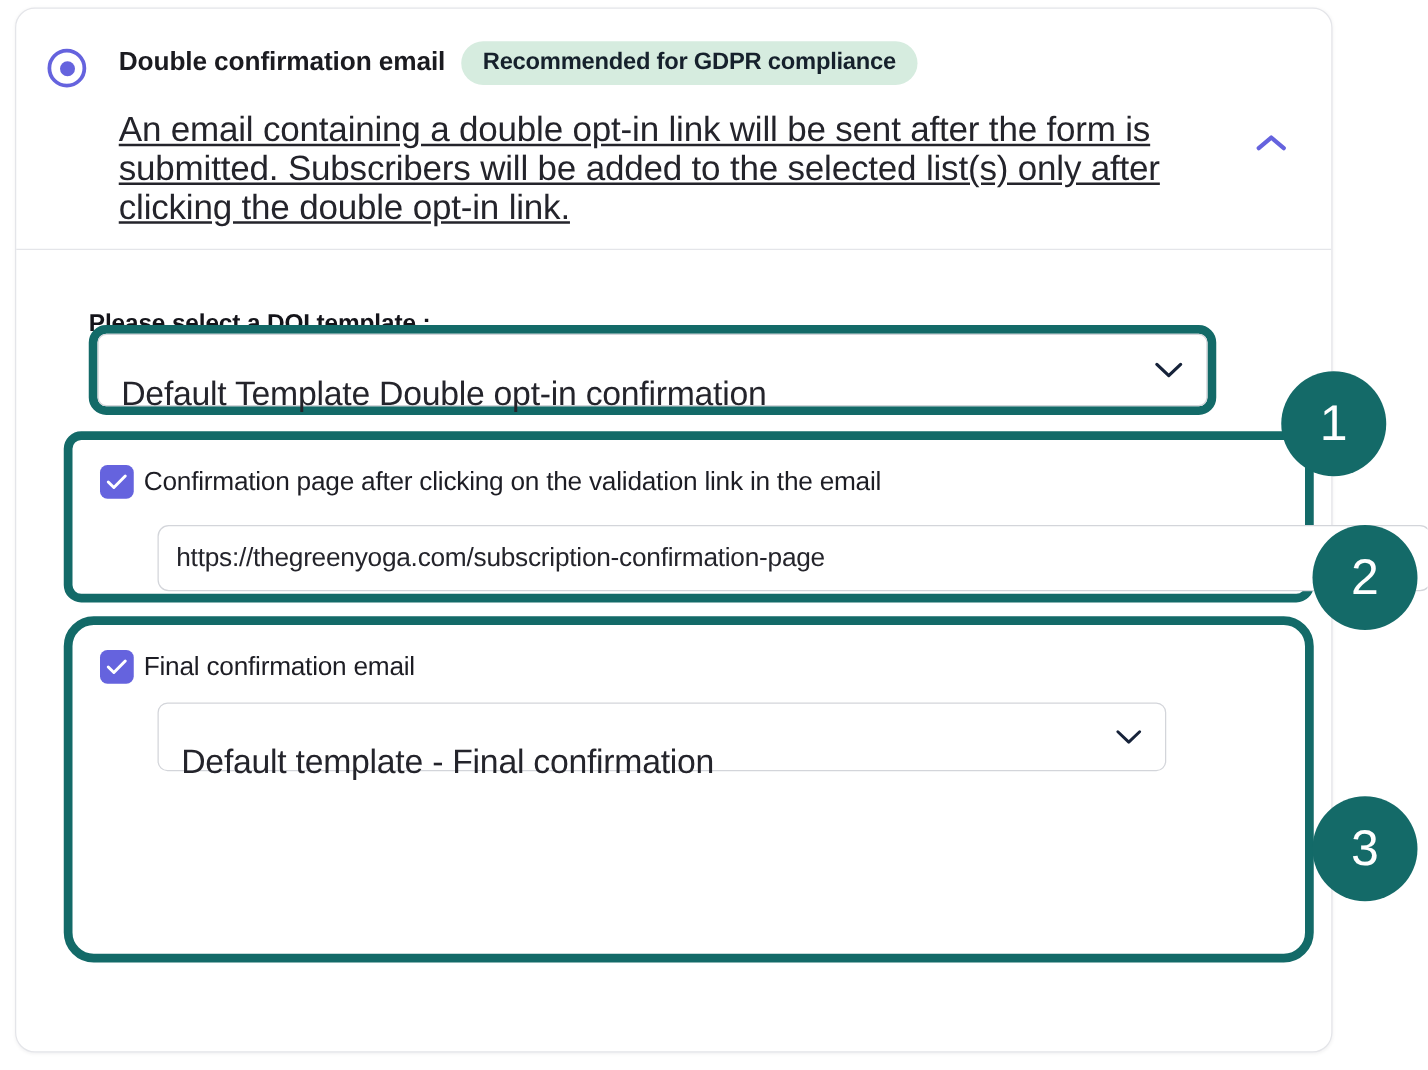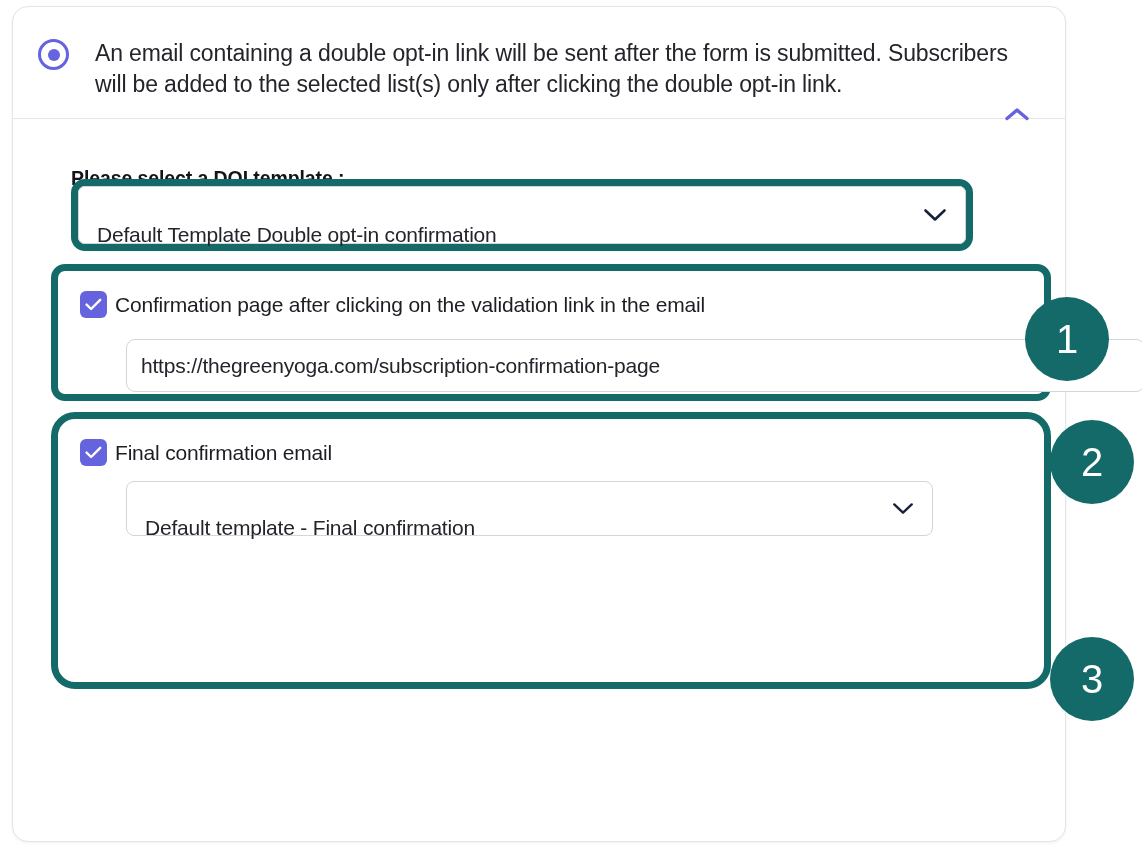--- a/index.html
+++ b/index.html
@@ -64,26 +64,27 @@
     background:#d6ecdf;
     color:#16212c;
     font-size:19px;
     font-weight:bold;
     border-radius:20px;
     padding:6px 17px 7px 17px;
     white-space:nowrap;
     letter-spacing:-0.2px;
   }
   #opt-desc{
-    margin:4px 0 0 82px;
+    margin:22px 0 0 82px;
     width:915px;
-    font-size:23px;
+    font-size:28px;
     line-height:31px;
     color:#24242b;
     letter-spacing:-0.15px;
+    text-decoration:underline;
   }
   #collapse-btn{
     position:absolute;
     right:31px; top:92px;
     width:34px;height:30px;
     display:flex;align-items:center;justify-content:center;
     cursor:pointer;
   }
   #collapse-btn svg{display:block;}
 
@@ -118,21 +119,21 @@
     border-radius:8px;
     box-sizing:border-box;
     background:#fff;
     display:flex;align-items:center;
     padding:0 18px 0 18px;
     cursor:pointer;
   }
   #doi-hl .select-box{border-radius:7px;}
   .select-value{
     flex:1;
-    font-size:21px;
+    font-size:27px;
     color:#24242b;
     letter-spacing:-0.2px;
     white-space:nowrap;
     overflow:hidden;
     margin-top:39px;
   }
   .chev{flex:0 0 auto;display:block;}
 
   
   #block2{
@@ -225,20 +226,24 @@
 <body>
 
 <div id="card">
 
   <div id="header">
 
     <div class="radio-outer">
       <div class="radio-inner"></div>
     </div>
 
+    <div id="title-row">
+      <span id="opt-title">Double confirmation email</span>
+      <span id="badge">Recommended for GDPR compliance</span>
+    </div>
 
     <div id="opt-desc">An email containing a double opt-in link will be sent after the form is submitted. Subscribers will be added to the selected list(s) only after clicking the double opt-in link.</div>
 
     <div id="collapse-btn">
       <svg width="26" height="16" viewBox="0 0 26 16" fill="none" aria-hidden="true">
         <path d="M3 12.5L13 4L23 12.5" stroke="#6563de" stroke-width="3.4" stroke-linecap="round" stroke-linejoin="round"></path>
       </svg>
     </div>
   </div>
 

